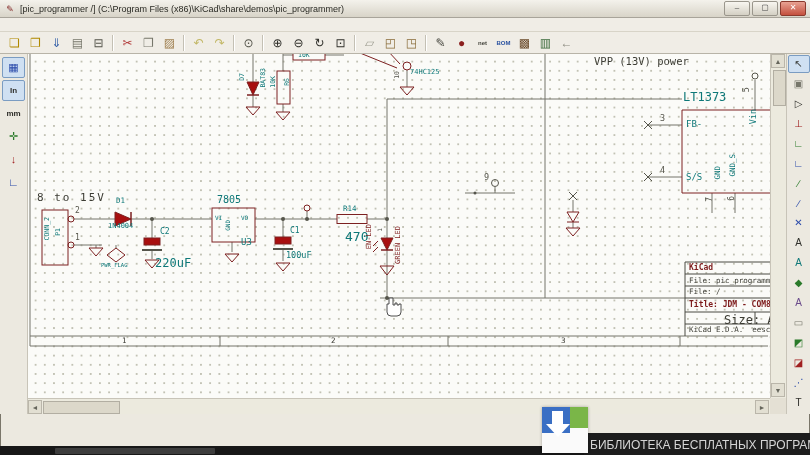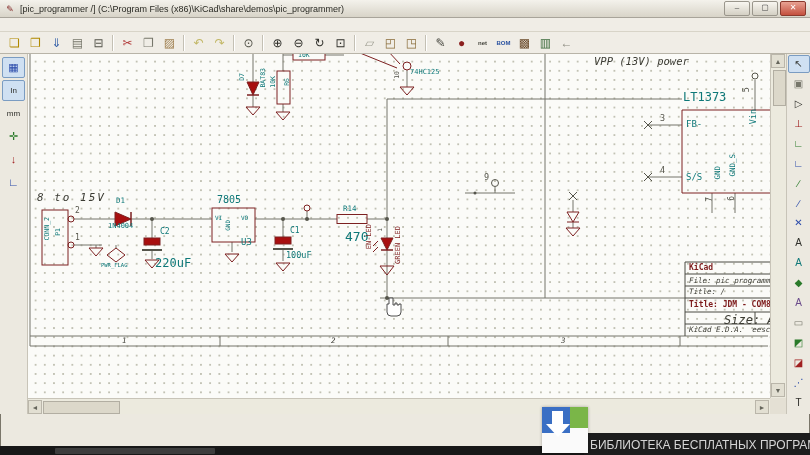--- a/index.html
+++ b/index.html
@@ -25,36 +25,36 @@
     border:1px solid transparent;border-radius:2px;}
   .tbtn .g{font-size:12px;line-height:1;}
   .tbtn .g.small{font-size:6px;font-weight:bold;letter-spacing:0;}
   .tsep{width:1px;height:16px;background:#c4c0b4;border-right:1px solid #fff;margin:0 3px;}
   
   #lefttools{position:absolute;left:0;top:54px;width:28px;height:360px;background:#ece9e0;
     border-right:1px solid #c8c4b8;display:flex;flex-direction:column;align-items:center;padding-top:2px;box-sizing:border-box;}
   .lbtn{width:21px;height:19px;margin:1px 0;display:flex;align-items:center;justify-content:center;
     border:1px solid transparent;border-radius:2px;}
   .lbtn .g{font-size:11px;line-height:1;}
-  .lbtn .g.small{font-size:8px;font-weight:normal;text-align:center;}
+  .lbtn .g.small{font-size:8px;font-weight:bold;text-align:center;}
   #righttools{position:absolute;left:786px;top:54px;width:24px;height:360px;background:#ece9e0;
     border-left:1px solid #c8c4b8;display:flex;flex-direction:column;align-items:center;padding-top:1px;box-sizing:border-box;}
   .rbtn{width:20px;height:17px;margin-bottom:2px;display:flex;align-items:center;justify-content:center;
     border:1px solid transparent;border-radius:2px;}
   .rbtn .g{font-size:10px;line-height:1;}
   .active{background:#cfe0f2;border-color:#7a9cc2!important;}
   
   #canvas{position:absolute;left:28px;top:54px;width:742px;height:344px;background:#fbfbf8;
     background-image:radial-gradient(circle,#c2c2b4 0.7px,transparent 0.8px);
     background-size:9.2px 9.2px;background-position:3px 3px;overflow:hidden;}
   #canvas svg{position:absolute;left:0;top:0;}
   .sl{position:absolute;font-family:"DejaVu Sans Mono",monospace;color:#0e7878;
       white-space:pre;line-height:1;}
   .sl.v{writing-mode:vertical-rl;transform:rotate(180deg);}
-  .dark{color:#3c3c34;font-style:italic;} .pinc{color:#55554b;} .mar{color:#7c1a1a;}
+  .dark{color:#3c3c34;} .pinc{color:#55554b;} .mar{color:#7c1a1a;}
   
   #vscroll{position:absolute;left:770px;top:54px;width:16px;height:344px;background:#eceade;border-left:1px solid #c8c4b8;box-sizing:border-box;}
   #hscroll{position:absolute;left:28px;top:398px;width:742px;height:16px;background:#eceade;border-top:1px solid #c8c4b8;box-sizing:border-box;}
   .sarrow{position:absolute;font-size:7px;color:#66665c;width:14px;height:14px;text-align:center;line-height:14px;
     background:#e2dfd2;border:1px solid #bab6aa;box-sizing:border-box;}
   .sthumb{position:absolute;background:#dcd8ca;border:1px solid #b2ae a2;border:1px solid #b2aea2;}
   #corner{position:absolute;left:770px;top:398px;width:16px;height:16px;background:#e4e0d4;}
   
   #statuszone{position:absolute;left:0;top:414px;width:810px;height:41px;background:#ece9e0;}
   .sfield{position:absolute;top:17px;height:14px;background:#f2efe8;border:1px solid;
@@ -377,21 +377,21 @@
     <span class="sl v pinc" style="left:714px;top:33px;font-size:8.5px">5</span>
     <span class="sl v pinc" style="left:678px;top:143px;font-size:8px">7</span>
     <span class="sl v pinc" style="left:700px;top:142px;font-size:8px">6</span>
 
     <span class="sl dark" style="left:94px;top:283px;font-size:7.5px">1</span>
     <span class="sl dark" style="left:303px;top:283px;font-size:7.5px">2</span>
     <span class="sl dark" style="left:533px;top:283px;font-size:7.5px">3</span>
 
     <span class="sl mar" style="left:661px;top:210px;font-size:8px;font-weight:bold">KiCad</span>
     <span class="sl dark" style="left:661px;top:223px;font-size:7.5px">File: pic_programmer</span>
-    <span class="sl dark" style="left:661px;top:234px;font-size:7.5px">Title: /</span>
+    <span class="sl dark" style="left:661px;top:234px;font-size:7.5px">File: /</span>
     <span class="sl mar" style="left:661px;top:247px;font-size:8px;font-weight:bold">Title: JDM - COM84</span>
     <span class="sl dark" style="left:696px;top:260px;font-size:12px">Size: A4</span>
     <span class="sl dark" style="left:661px;top:272px;font-size:7.5px">KiCad E.D.A.  eeschema</span>
   </div>
 
   <div id="vscroll">
     <span class="sarrow" style="left:0;top:0">▲</span>
     <div class="sthumb" style="left:2px;top:16px;width:11px;height:34px"></div>
     <span class="sarrow" style="left:0;top:329px">▼</span>
   </div>

